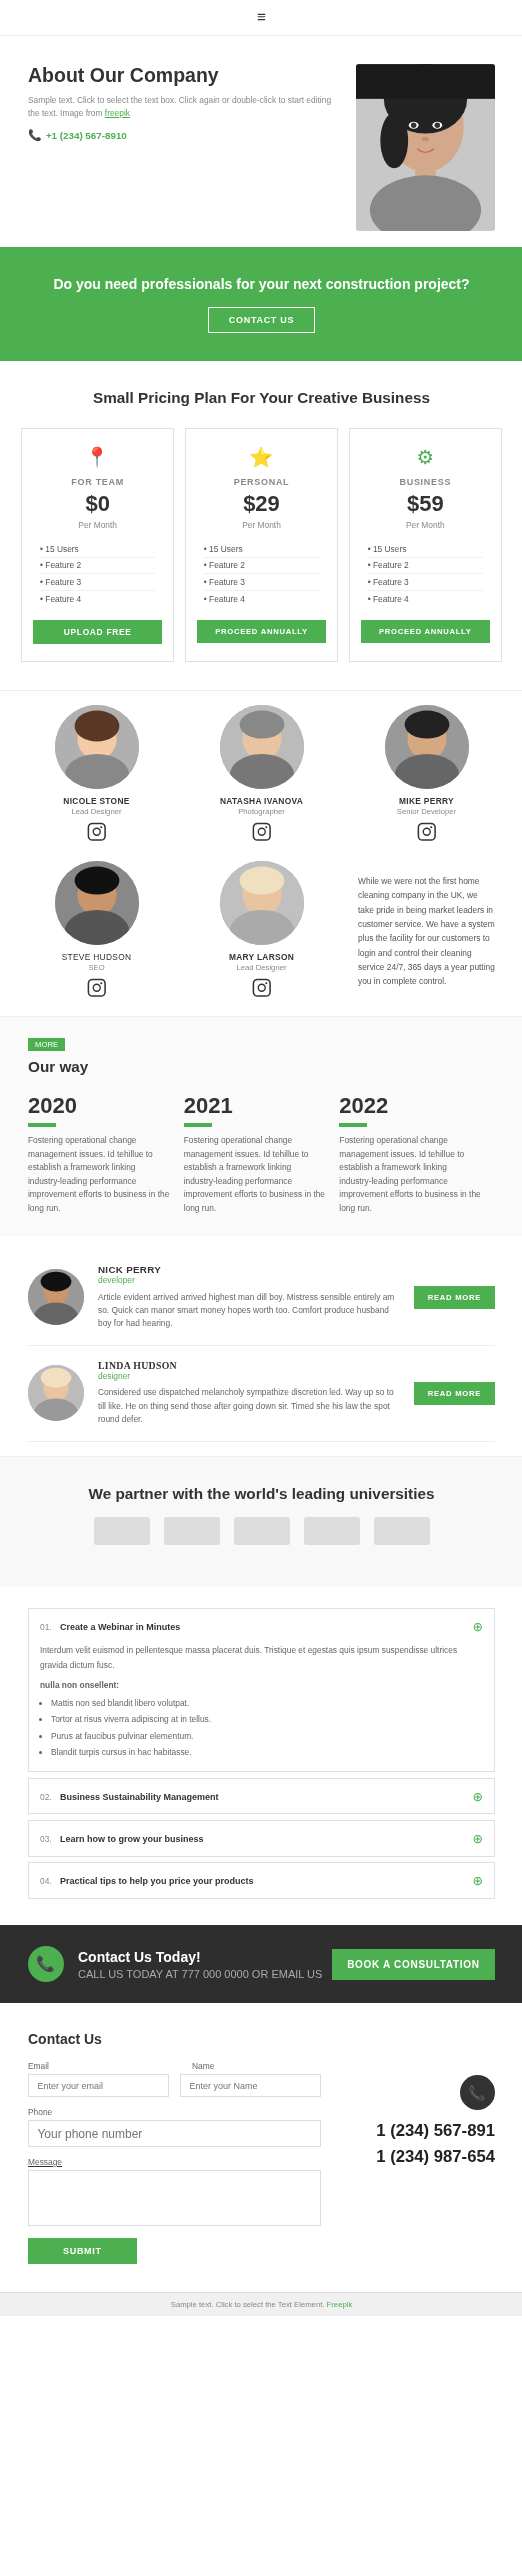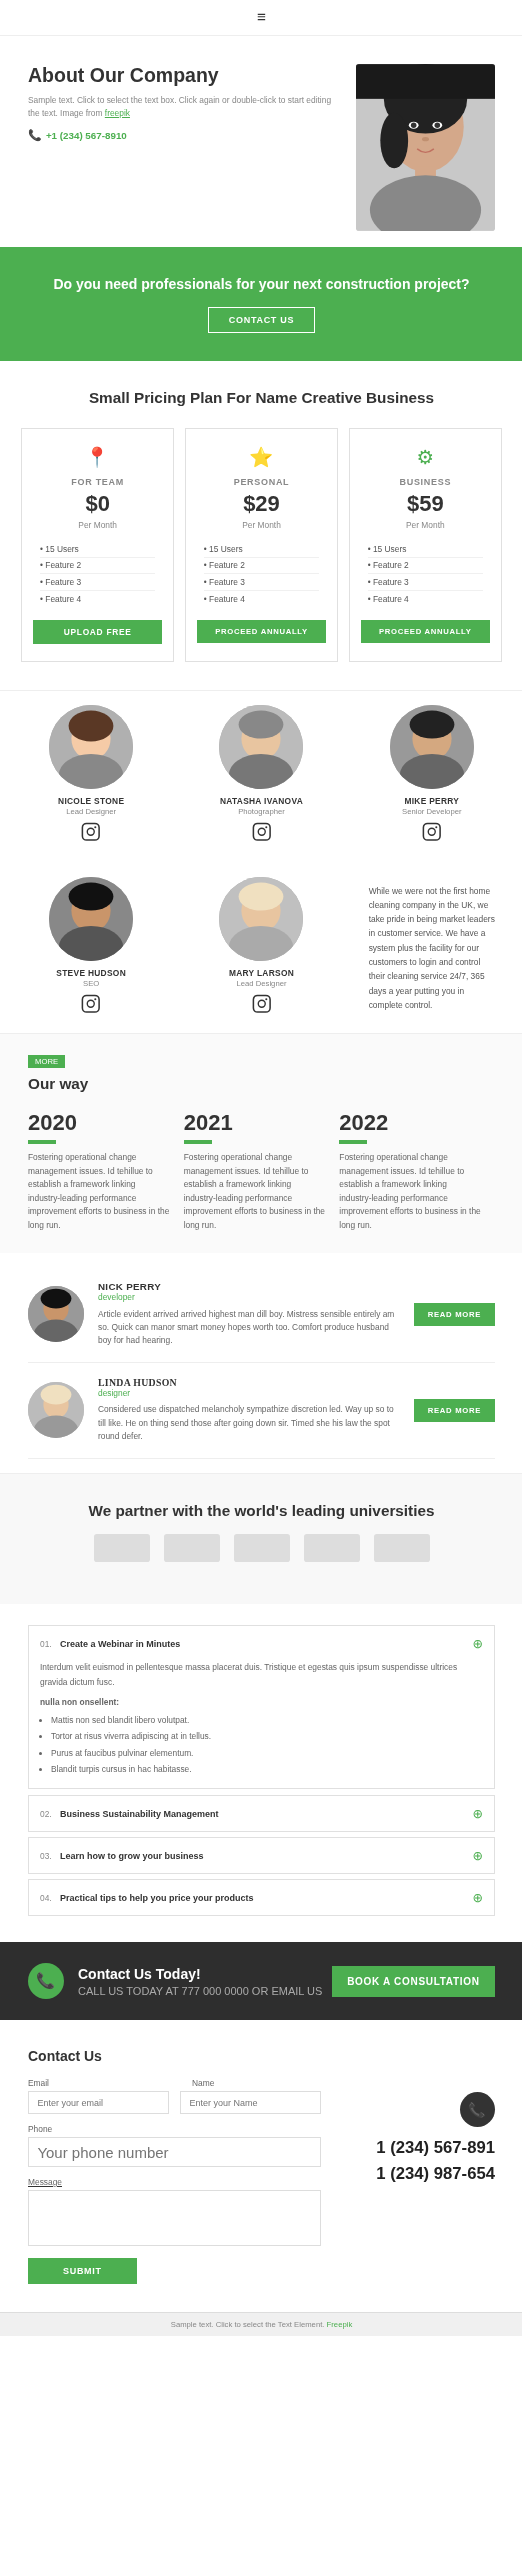--- a/index.html
+++ b/index.html
@@ -49,21 +49,21 @@
     </svg>
   </div>
 </div>
 
 <div style="background:#4caf50; text-align:center; padding:28px 42px;">
   <h2 style="color:#fff; font-size:14px; font-weight:700; margin-bottom:14px; line-height:1.3;">Do you need professionals for your next construction project?</h2>
   <button style="background:transparent; border:1.4px solid #fff; color:#fff; padding:7px 19.5px; font-size:9px; font-weight:700; cursor:pointer; letter-spacing:0.7px;">CONTACT US</button>
 </div>
 
 <div style="padding:28px 21px; text-align:center;">
-  <h2 style="font-size:15.3px; font-weight:700; margin-bottom:21px;">Small Pricing Plan For Name Creative Business</h2>
+  <h2 style="font-size:15.3px; font-weight:700; margin-bottom:21px;">Small Pricing Plan For Your Creative Business</h2>
   <div style="display:flex; gap:10.5px; justify-content:center;">
 
     <div style="flex:1; border:0.7px solid #e0e0e0; padding:16.7px 11px; text-align:center;">
       <div style="font-size:19.5px; margin-bottom:8.4px; color:#4caf50;">📍</div>
       <div style="font-size:9px; color:#888; margin-bottom:4.2px; font-weight:600; text-transform:uppercase; letter-spacing:0.7px;">FOR TEAM</div>
       <div style="font-size:22px; font-weight:700; margin-bottom:2.8px;">$0</div>
       <div style="font-size:8.4px; color:#888; margin-bottom:11px;">Per Month</div>
       <ul style="list-style:none; margin-bottom:14px; text-align:left; padding:0 7px;">
         <li style="font-size:8.4px; color:#555; padding:2.8px 0; border-bottom:0.7px solid #f0f0f0;">• <span>15 Users</span></li>
         <li style="font-size:8.4px; color:#555; padding:2.8px 0; border-bottom:0.7px solid #f0f0f0;">• <span>Feature 2</span></li>
@@ -97,21 +97,21 @@
         <li style="font-size:8.4px; color:#555; padding:2.8px 0; border-bottom:0.7px solid #f0f0f0;">• <span>Feature 2</span></li>
         <li style="font-size:8.4px; color:#555; padding:2.8px 0; border-bottom:0.7px solid #f0f0f0;">• <span>Feature 3</span></li>
         <li style="font-size:8.4px; color:#555; padding:2.8px 0;">• <span>Feature 4</span></li>
       </ul>
       <button style="background:#4caf50; color:#fff; border:none; padding:7px 14px; font-size:7.7px; font-weight:700; cursor:pointer; width:100%; letter-spacing:0.7px;">PROCEED ANNUALLY</button>
     </div>
 
   </div>
 </div>
 
-<div style="padding:14px 21px; display:grid; grid-template-columns:repeat(3,1fr); gap:30px; border-top:0.7px solid #eee;">
+<div style="padding:14px 21px; display:grid; grid-template-columns:repeat(3,1fr); gap:14px; border-top:0.7px solid #eee;">
 
   <div style="text-align:center;">
     <div style="width:84px; height:84px; border-radius:50%; background:#aaa; margin:0 auto 7px; overflow:hidden;">
       <svg width="84" height="84" viewBox="0 0 120 120">
           <rect width="120" height="120" fill="#b0b0b0"></rect>
           <ellipse cx="60" cy="48" rx="28" ry="30" fill="#f5cba7"></ellipse>
           <ellipse cx="60" cy="30" rx="32" ry="22" fill="#5a3825"></ellipse>
           <ellipse cx="60" cy="100" rx="46" ry="30" fill="#888"></ellipse>
         </svg>
     </div>
@@ -168,21 +168,21 @@
 
   <div style="text-align:center;">
     <div style="width:84px; height:84px; border-radius:50%; background:#aaa; margin:0 auto 7px; overflow:hidden;">
       <svg width="84" height="84" viewBox="0 0 120 120">
           <rect width="120" height="120" fill="#888"></rect>
           <ellipse cx="60" cy="48" rx="28" ry="30" fill="#c9956a"></ellipse>
           <ellipse cx="60" cy="28" rx="32" ry="20" fill="#111"></ellipse>
           <ellipse cx="60" cy="100" rx="46" ry="30" fill="#555"></ellipse>
         </svg>
     </div>
-    <div style="font-size:8.4px; font-weight:700; text-transform:uppercase; letter-spacing:0.3px; margin-bottom:1.4px;">STEVE HUDSON</div>
+    <div style="font-size:8.4px; font-weight:400; text-transform:uppercase; letter-spacing:0.3px; margin-bottom:1.4px;">STEVE HUDSON</div>
     <div style="font-size:7.7px; color:#888; margin-bottom:5.6px;">SEO</div>
     <div style="font-size:16.7px; cursor:pointer; color:#333;">
       <svg width="19.5" height="19.5" viewBox="0 0 28 28" fill="none">
           <rect x="2" y="2" width="24" height="24" rx="6" stroke="#333" stroke-width="2.2" fill="none"></rect>
           <circle cx="14" cy="14" r="5" stroke="#333" stroke-width="2" fill="none"></circle>
           <circle cx="20.5" cy="7.5" r="1.5" fill="#333"></circle>
         </svg>
     </div>
   </div>
 
@@ -363,21 +363,21 @@
           <input type="email" style="width: 100%; border: 0.7px solid rgb(221, 221, 221); padding: 5.6px 8.4px; font-size: 9px; outline: none;" placeholder="Enter your email">
         </div>
         <div style="flex:1;">
           <label style="font-size:8.4px; color:#666; display:block; margin-bottom:2.8px;padding-left:12px;">Name</label>
           <input type="text" style="width: 100%; border: 0.7px solid rgb(221, 221, 221); padding: 5.6px 8.4px; font-size: 9px; outline: none;" placeholder="Enter your Name">
         </div>
       </div>
 
       <div style="margin-bottom:9.8px;">
         <label style="font-size:8.4px; color:#666; display:block; margin-bottom:2.8px;">Phone</label>
-        <input type="tel" style="width: 100%; border: 0.7px solid rgb(221, 221, 221); padding: 5.6px 8.4px; font-size: 15px; outline: none;" placeholder="Your phone number">
+        <input type="tel" style="width: 100%; border: 0.7px solid rgb(221, 221, 221); padding: 5.6px 8.4px; font-size: 12px; outline: none;" placeholder="Your phone number">
       </div>
 
       <div style="margin-bottom:9.8px;text-decoration:underline;">
         <label style="font-size:8.4px; color:#666; display:block; margin-bottom:2.8px;">Message</label>
         <textarea style="width: 100%; border: 0.7px solid rgb(221, 221, 221); padding: 5.6px 8.4px; font-size: 9px; outline: none; height: 56px; resize: none;"></textarea>
       </div>
 
       <button style="background:#4caf50; color:#fff; border:none; padding:8.4px 35px; font-size:9px; font-weight:700; cursor:pointer; letter-spacing:0.7px;">SUBMIT</button>
     </div>
 

